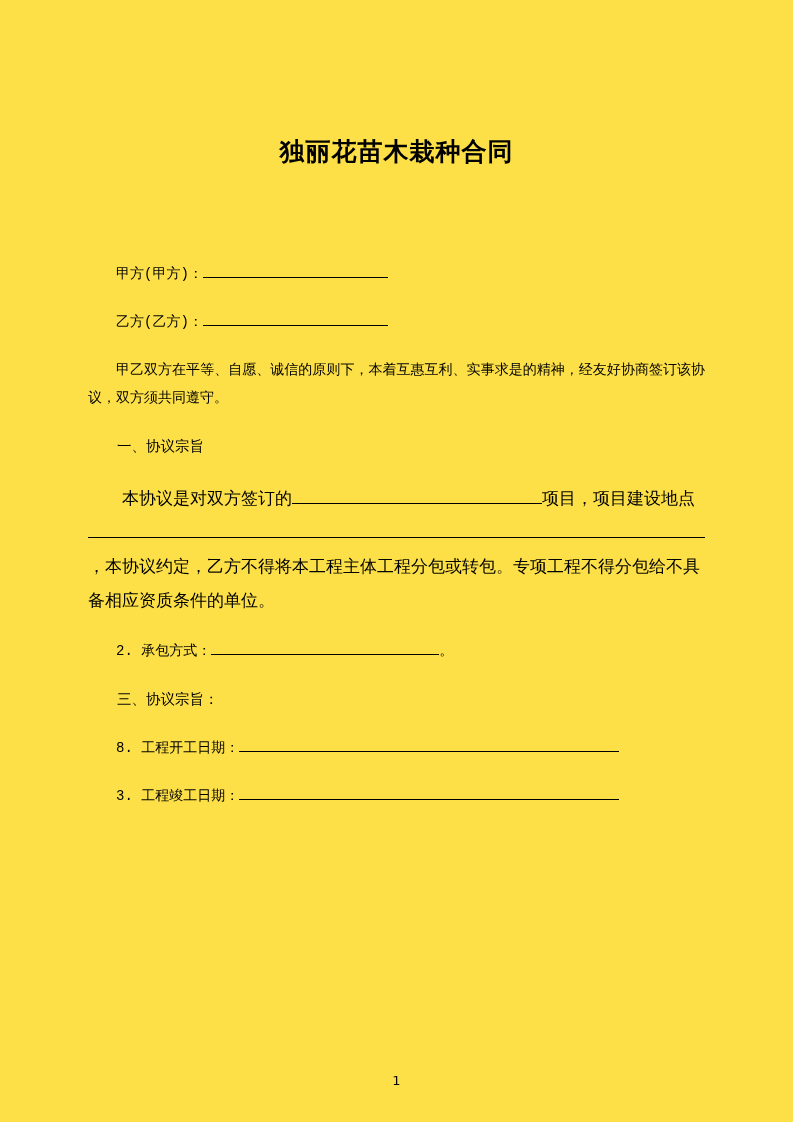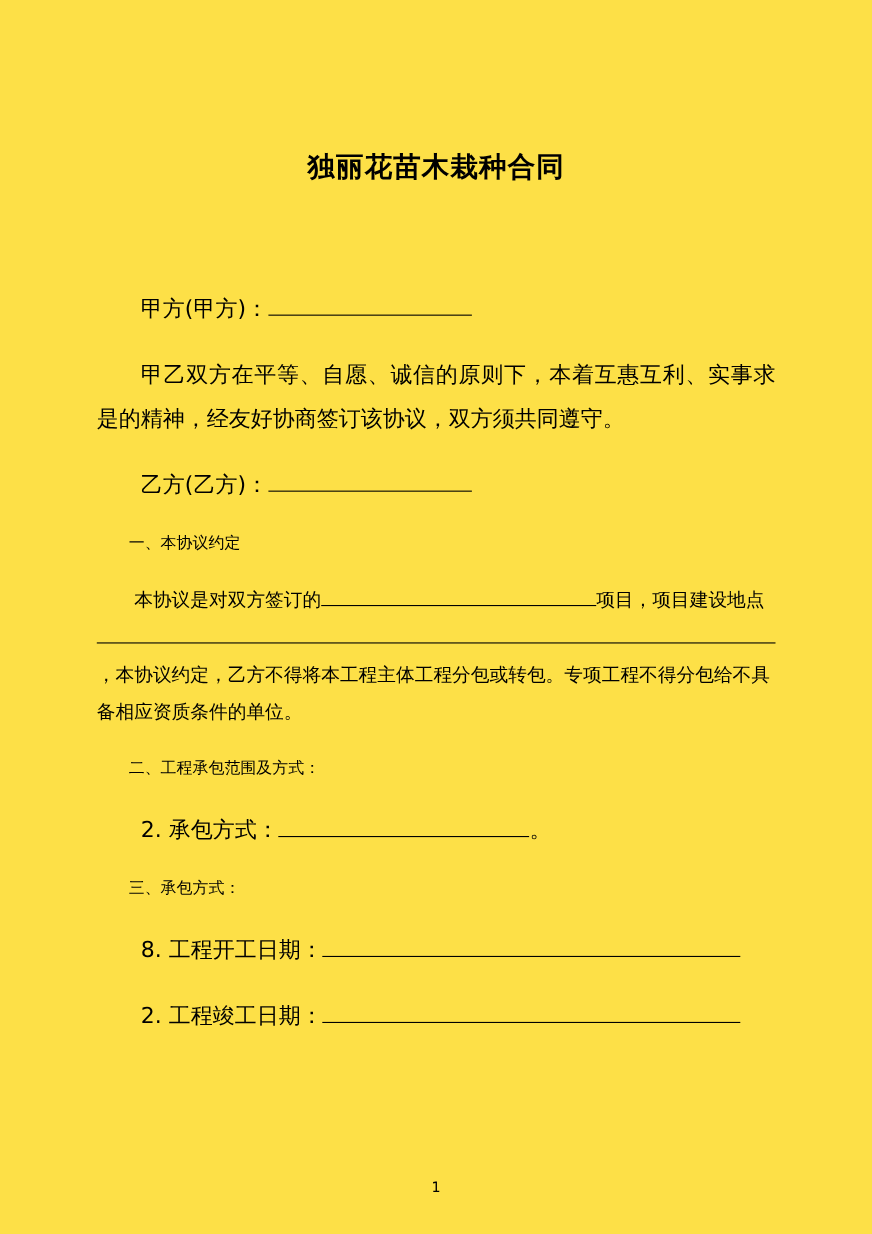--- a/index.html
+++ b/index.html
@@ -26,25 +26,26 @@
     font-weight: 700;
     letter-spacing: 1px;
     margin: 0;
     padding-top: 135px;
   }
   .body-wrap {
     padding: 0 88px 0 88px;
     margin-top: 92px;
   }
   p.para {
-    font-size: 20px;
+    font-size: 14px;
     line-height: 2.0;
     margin: 0 0 20px 0;
     text-align: justify;
     text-justify: inter-ideograph;
+    font-family: Liberation Mono, monospace;
   }
   p.indent {
     text-indent: 2em;
   }
   .fill {
     display: inline-block;
     border-bottom: 1px solid #000;
     vertical-align: baseline;
     height: 1em;
   }
@@ -77,39 +78,38 @@
 <body>
 
 <div class="page">
 
   <h1 class="doc-title">独丽花苗木栽种合同</h1>
 
   <div class="body-wrap">
 
     <p class="para indent"><span>甲方(甲方)：</span><span class="fill fill-w1"></span></p>
 
+    <p class="para indent"><span>乙方(乙方)：</span><span class="fill fill-w1"></span></p>
+
     <p class="para indent">甲乙双方在平等、自愿、诚信的原则下，本着互惠互利、实事求是的精神，经友好协商签订该协议，双方须共同遵守。</p>
 
-    <p class="para indent"><span>乙方(乙方)：</span><span class="fill fill-w1"></span></p>
-
-    <p class="section-head">一、本协议约定</p>
+    <p class="section-head">一、协议宗旨</p>
 
     <p class="para-flow">
       <span style="display:inline-block;width:2em;"></span><span>本协议是对双方签订的</span><span class="fill fill-w2"></span><span>项目，项目建设地点</span><span class="fill" style="width:100%;margin-top:2px;"></span><span>，本协议约定，乙方不得将本工程主体工程分包或转包。专项工程不得分包给不具备相应资质条件的单位。</span>
     </p>
 
-    <p class="section-head">二、工程承包范围及方式：</p>
 
 
     <p class="para indent"><span>2. 承包方式：</span><span class="fill fill-w4"></span><span>。</span></p>
 
-    <p class="section-head">三、承包方式：</p>
+    <p class="section-head">三、协议宗旨：</p>
 
     <p class="para indent"><span>8. 工程开工日期：</span><span class="fill fill-w5"></span></p>
 
-    <p class="para indent"><span>2. 工程竣工日期：</span><span class="fill fill-w5"></span></p>
+    <p class="para indent"><span>3. 工程竣工日期：</span><span class="fill fill-w5"></span></p>
 
 
   </div>
 
   <div class="page-number">1</div>
 
 </div>
 
 </body></html>

